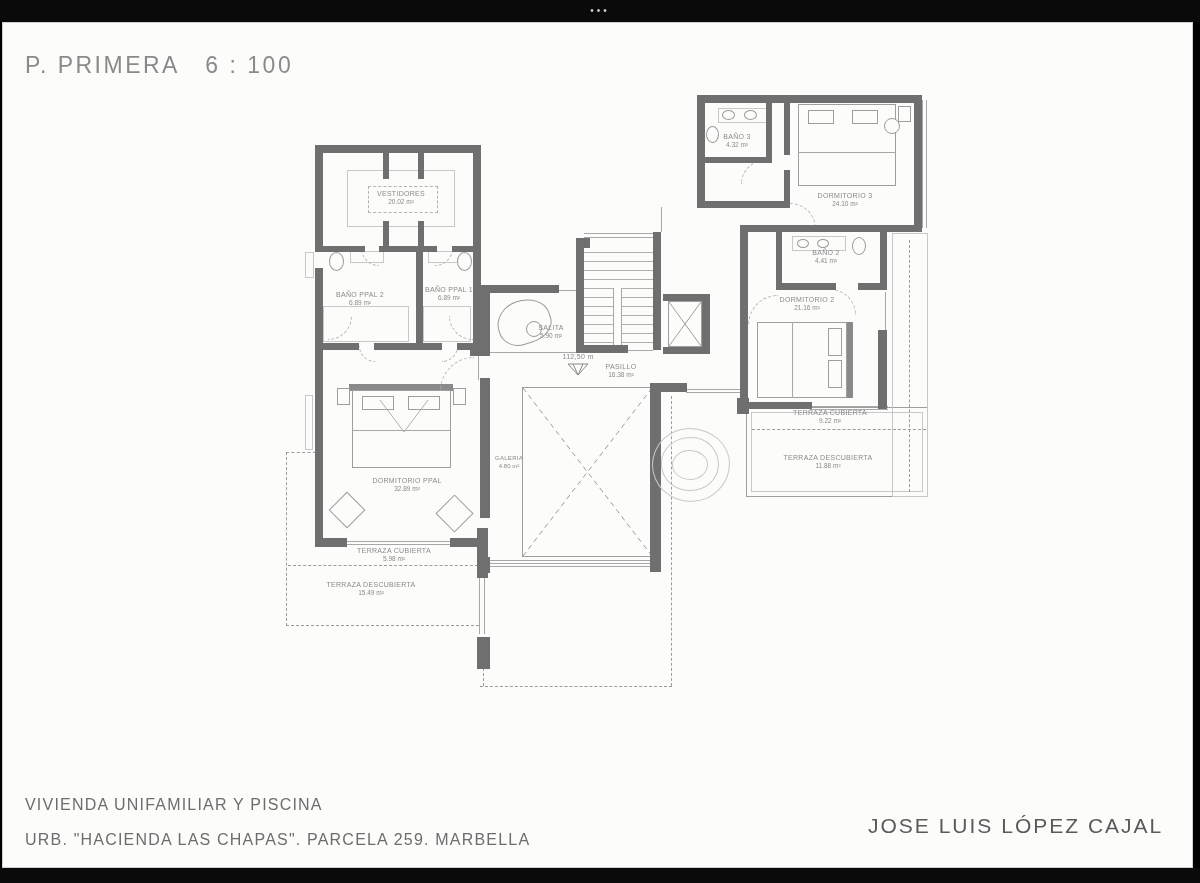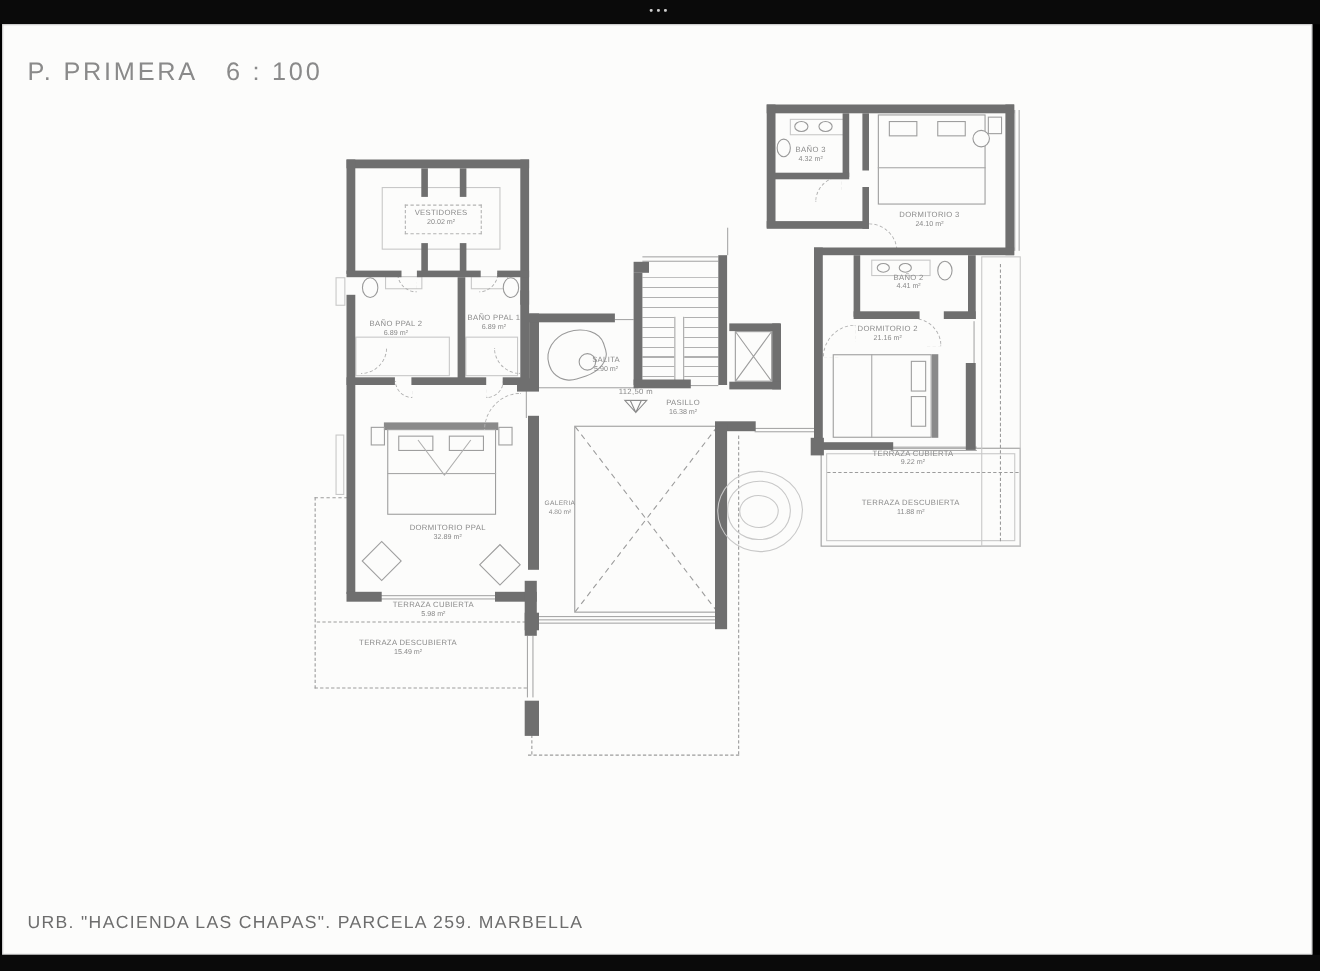--- a/index.html
+++ b/index.html
@@ -42,21 +42,23 @@
 <body>
 
 <div class="topbar">
   <span>•••</span>
 </div>
 <div class="page"></div>
 
 <div class="plan">
 
   <div class="title">P. PRIMERA   6 : 100</div>
+  <div class="f1">VIVIENDA UNIFAMILIAR Y PISCINA</div>
   <div class="f2">URB. "HACIENDA LAS CHAPAS". PARCELA 259. MARBELLA</div>
+  <div class="arch">JOSE LUIS LÓPEZ CAJAL</div>
 
   <div class="box" style="left:746px;top:407px;width:182px;height:90px"></div>
   <div class="boxlt" style="left:751px;top:412px;width:172px;height:80px"></div>
   <div class="boxlt" style="left:892px;top:233px;width:36px;height:264px"></div>
   <div class="box" style="left:522px;top:387px;width:131px;height:170px"></div>
   <div class="box" style="left:668px;top:301px;width:34px;height:46px"></div>
   <div class="boxlt" style="left:347px;top:170px;width:108px;height:57px"></div>
   <div class="dshbox" style="left:368px;top:186px;width:70px;height:27px"></div>
   <div class="boxlt" style="left:305px;top:252px;width:9px;height:26px"></div>
   <div class="boxlt" style="left:305px;top:395px;width:8px;height:55px"></div>

